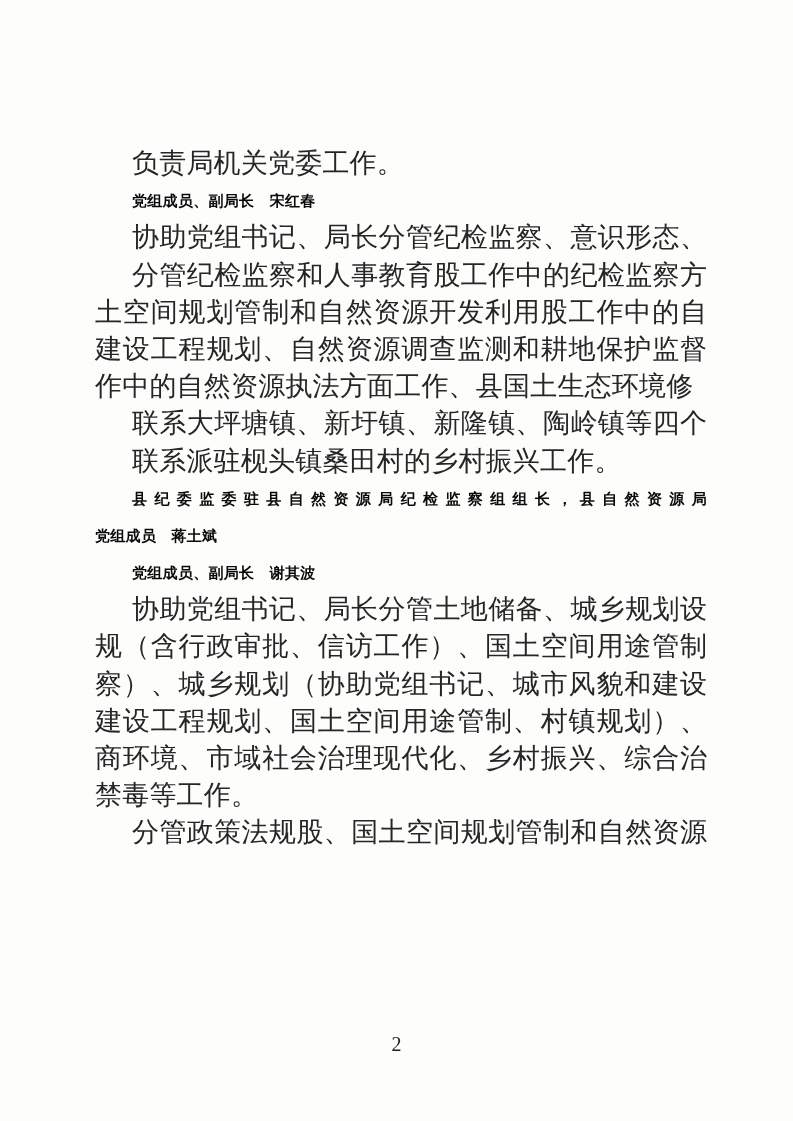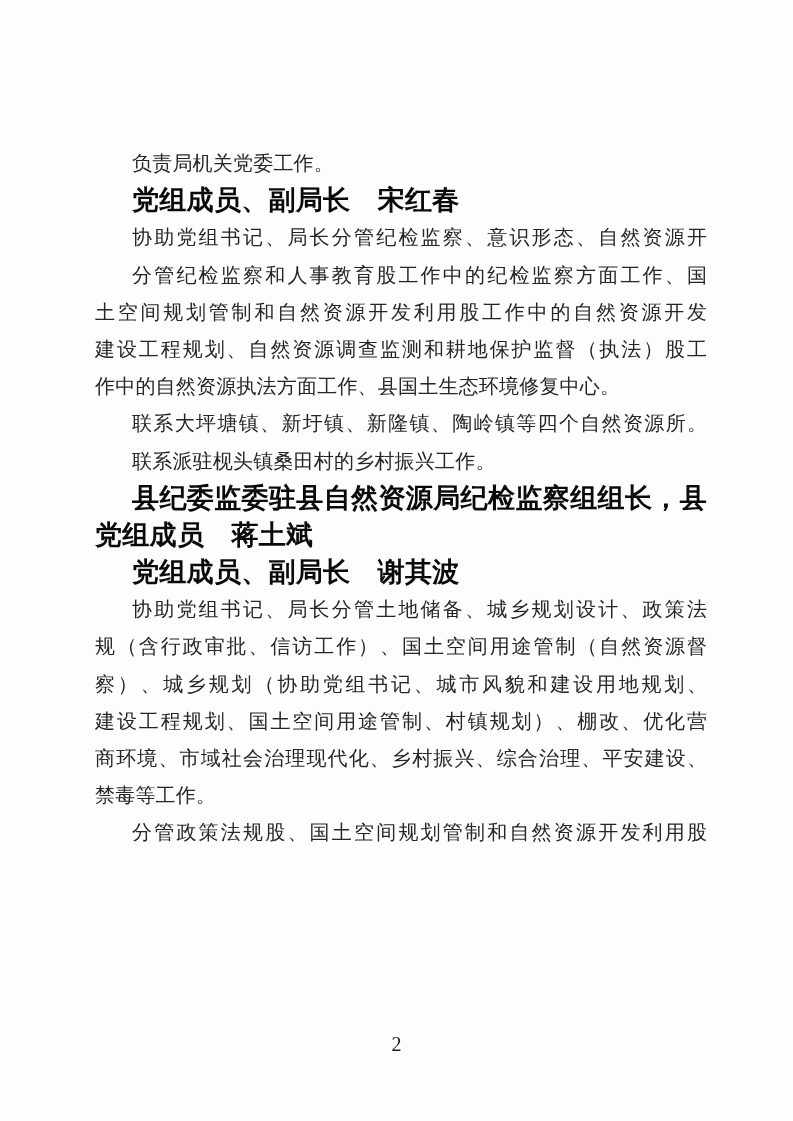--- a/index.html
+++ b/index.html
@@ -18,37 +18,37 @@
   }
   .text-block {
     position: absolute;
     left: 95px;
     top: 145px;
     width: 612px;
   }
   .line {
     height: 37.2px;
     line-height: 37.2px;
-    font-size: 20px;
+    font-size: 27px;
     letter-spacing: 0.2px;
     text-align: left;
     overflow: hidden;
   }
   .line.indent {
     text-indent: 37px;
   }
   .line.justify {
     text-align: justify;
     text-align-last: justify;
     letter-spacing: 0;
   }
   .line.bold {
     font-family: "Liberation Sans", "DejaVu Sans", sans-serif;
     font-weight: 700;
-    font-size: 27px;
+    font-size: 15px;
     letter-spacing: 0.3px;
     color: #0a0a0a;
   }
   .footer {
     position: absolute;
     left: 0;
     right: 0;
     top: 1031px;
     text-align: center;
   }

